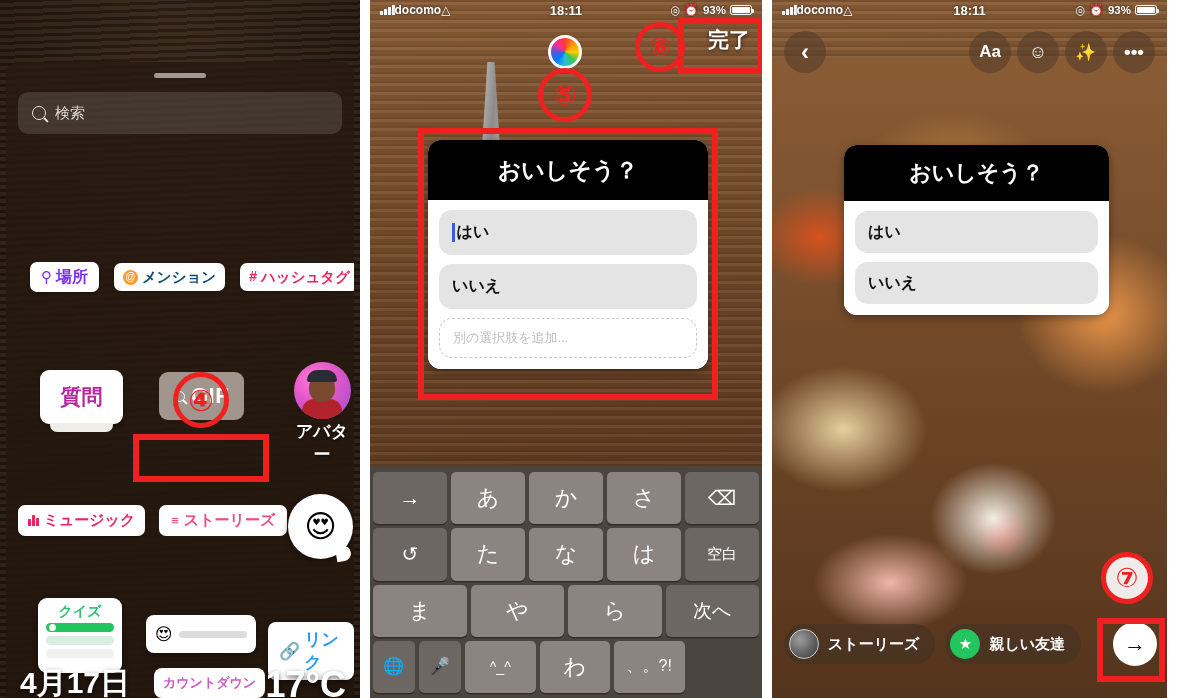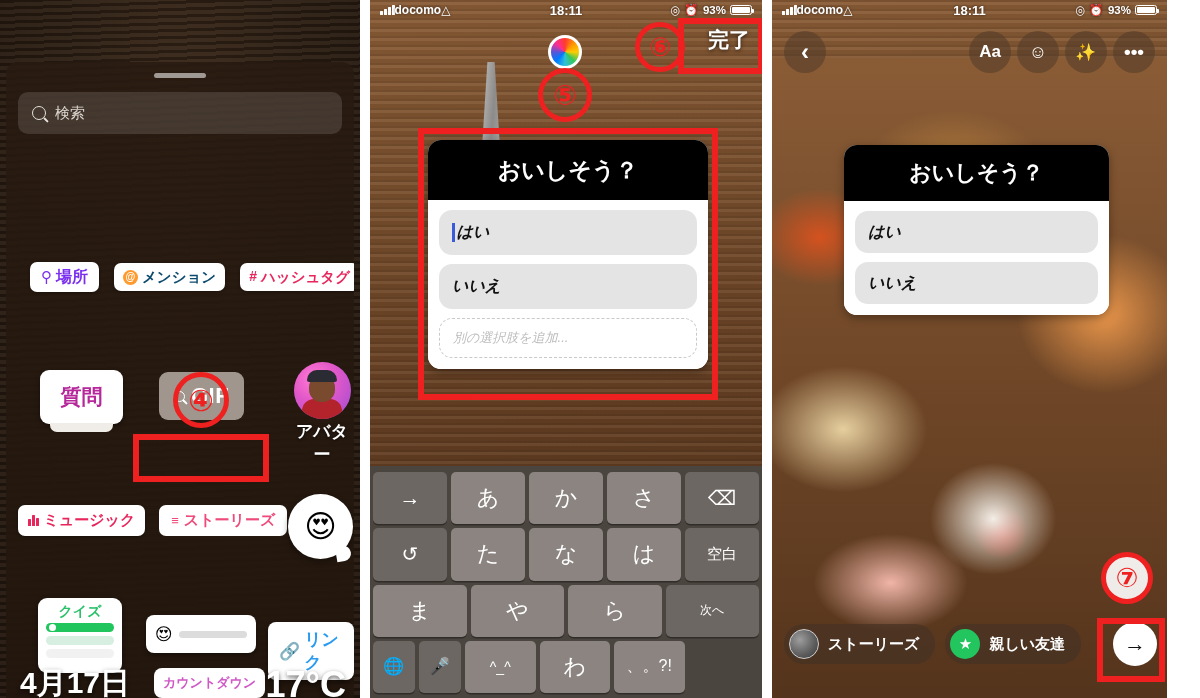--- a/index.html
+++ b/index.html
@@ -222,21 +222,21 @@
 
   .poll-card{
     position:absolute; z-index:35;
     background:#fff; border-radius:13px; overflow:hidden;
     box-shadow:0 3px 10px rgba(0,0,0,.35);
   }
   .poll-q{
     background:#000;color:#fff;text-align:center;font-weight:bold;
     display:flex;align-items:center;justify-content:center;
   }
-  .poll-body{ background:#fff; padding:10px 11px 11px; display:flex;flex-direction:column;gap:9px;font-style:italic;}
+  .poll-body{ background:#fff; padding:10px 11px 11px; display:flex;flex-direction:column;gap:9px;}
   .poll-opt{
     background:#e4e4e4;border-radius:13px;
     display:flex;align-items:center;padding:0 13px;
     color:#111;font-weight:bold;
   }
   .poll-opt.dashed{
     background:transparent;border:1.6px dashed #c9c9c9;color:#bdbdbd;font-weight:normal;
   }
   .caret{display:inline-block;width:2.5px;background:#3b5bdb;margin-right:2px;}
 
@@ -248,21 +248,21 @@
   }
   .kbd-row{display:flex;gap:4px;flex:1;}
   .key{
     flex:1;background:#8b8480;border-radius:5px;
     display:flex;align-items:center;justify-content:center;
     color:#fff;font-size:22px;box-shadow:0 1.5px 0 rgba(0,0,0,.35);
   }
   .key.dark{background:#6d6763;font-size:15px;}
   .key.small{font-size:14px;}
   .key.mini{flex:0 0 42px;font-size:17px;}
-  .key.next{font-size:12px;}
+  .key.next{font-size:19px;}
 
   
   .food{
     position:absolute;left:0;right:0;top:58px;bottom:0;
     background:
       radial-gradient(ellipse 120px 90px at 18% 58%, #e6cf9f 0%, rgba(230,207,159,0) 70%),
       radial-gradient(ellipse 90px 70px at 12% 28%, #d4521f 0%, rgba(212,82,31,0) 70%),
       radial-gradient(ellipse 130px 90px at 46% 18%, #b07b3c 0%, rgba(176,123,60,0) 70%),
       radial-gradient(ellipse 120px 110px at 84% 40%, #e8954a 0%, rgba(232,149,74,0) 72%),
       radial-gradient(ellipse 80px 60px at 72% 30%, #3f6b2a 0%, rgba(63,107,42,0) 72%),

